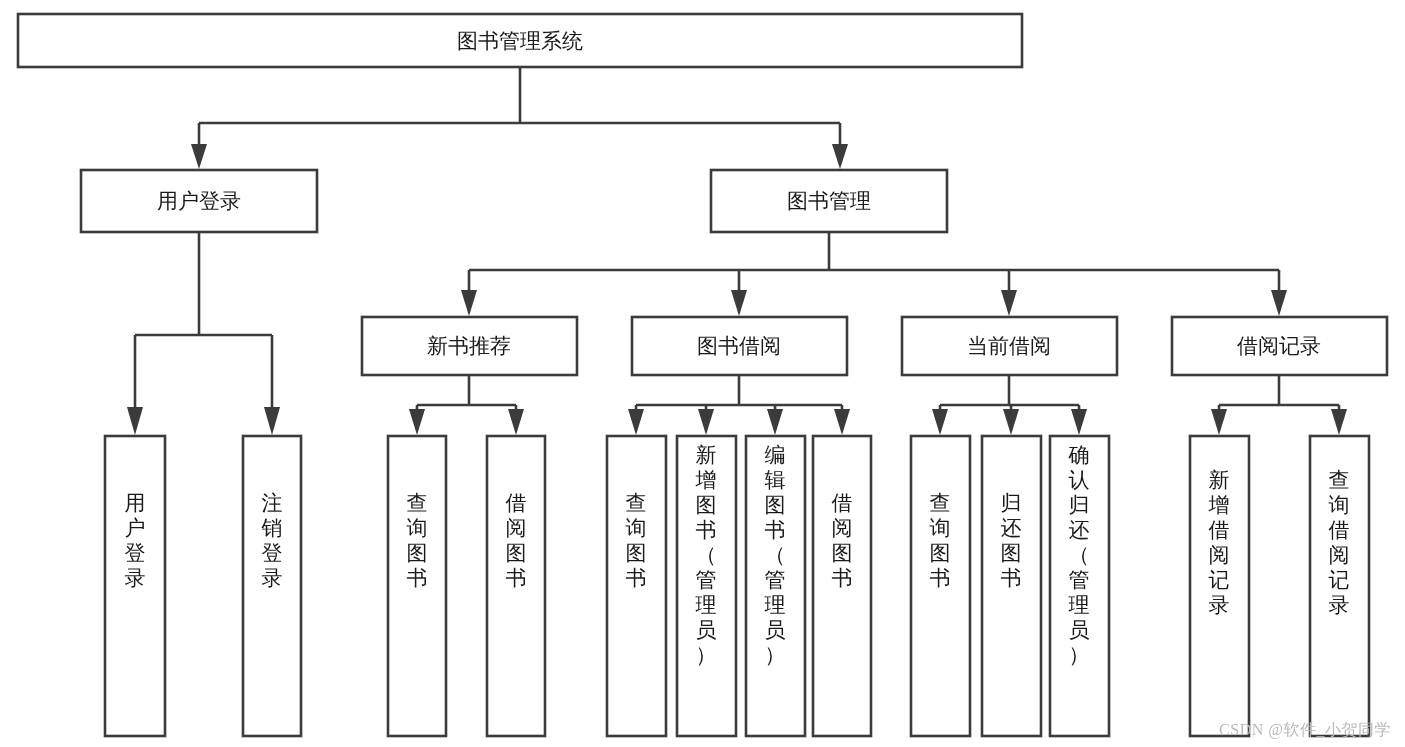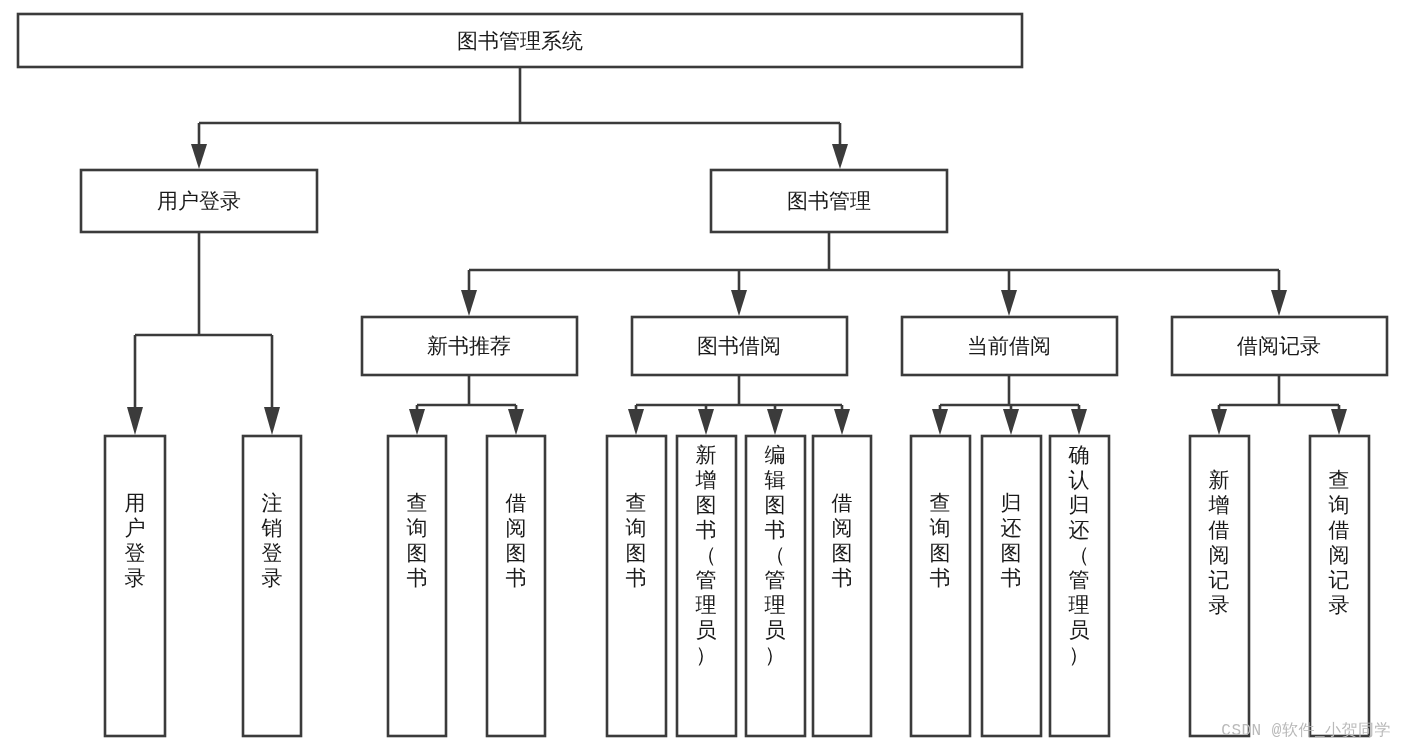--- a/index.html
+++ b/index.html
@@ -54,21 +54,21 @@
     font-family: "DejaVu Sans", "Liberation Sans", sans-serif;
     fill: #1a1a1a;
     font-size: 21px;
     text-anchor: middle;
     white-space: pre;
   }
   .watermark {
     position: absolute;
     right: 14px;
     bottom: 6px;
-    font-family: Liberation Mono, monospace;
+    font-family: Liberation Serif, serif;
     font-size: 16px;
     color: #b9b9b9;
     letter-spacing: 0.5px;
     user-select: none;
     pointer-events: none;
   }
 </style>
 </head>
 <body>
 

